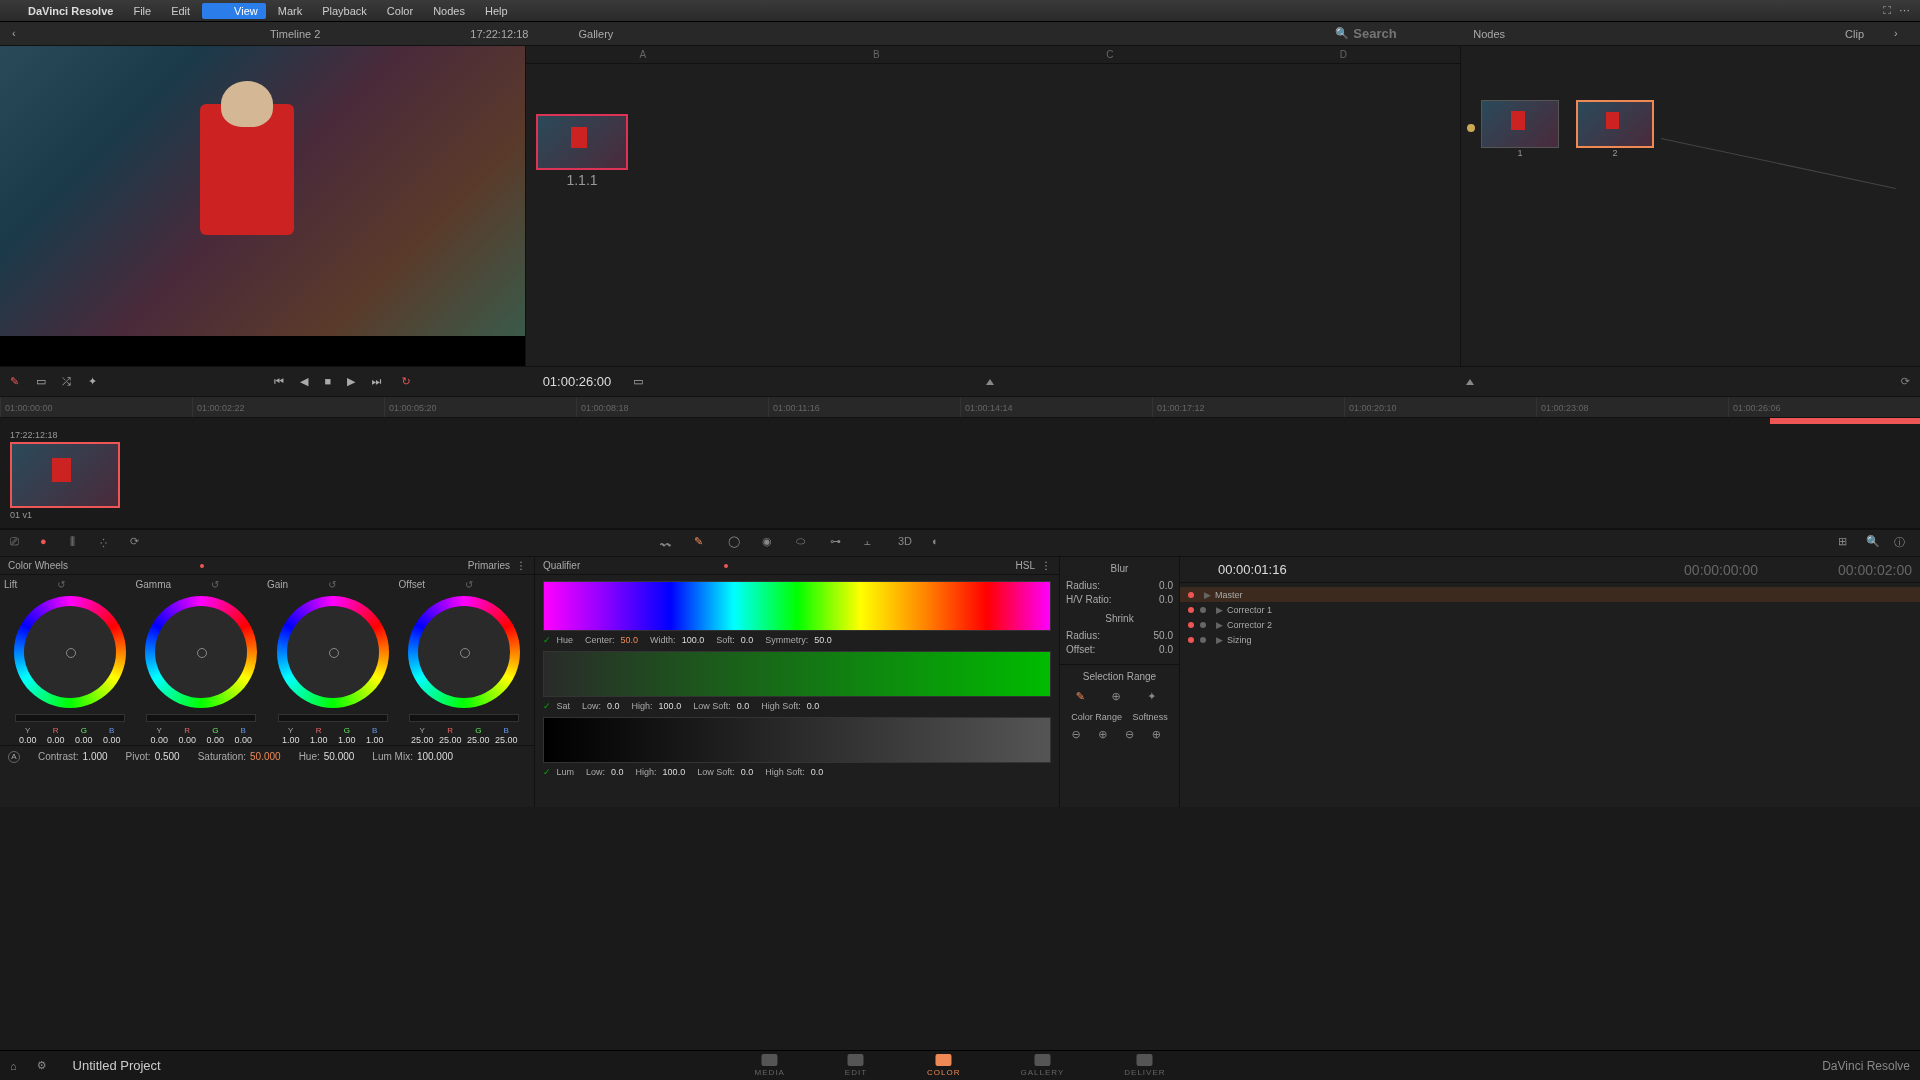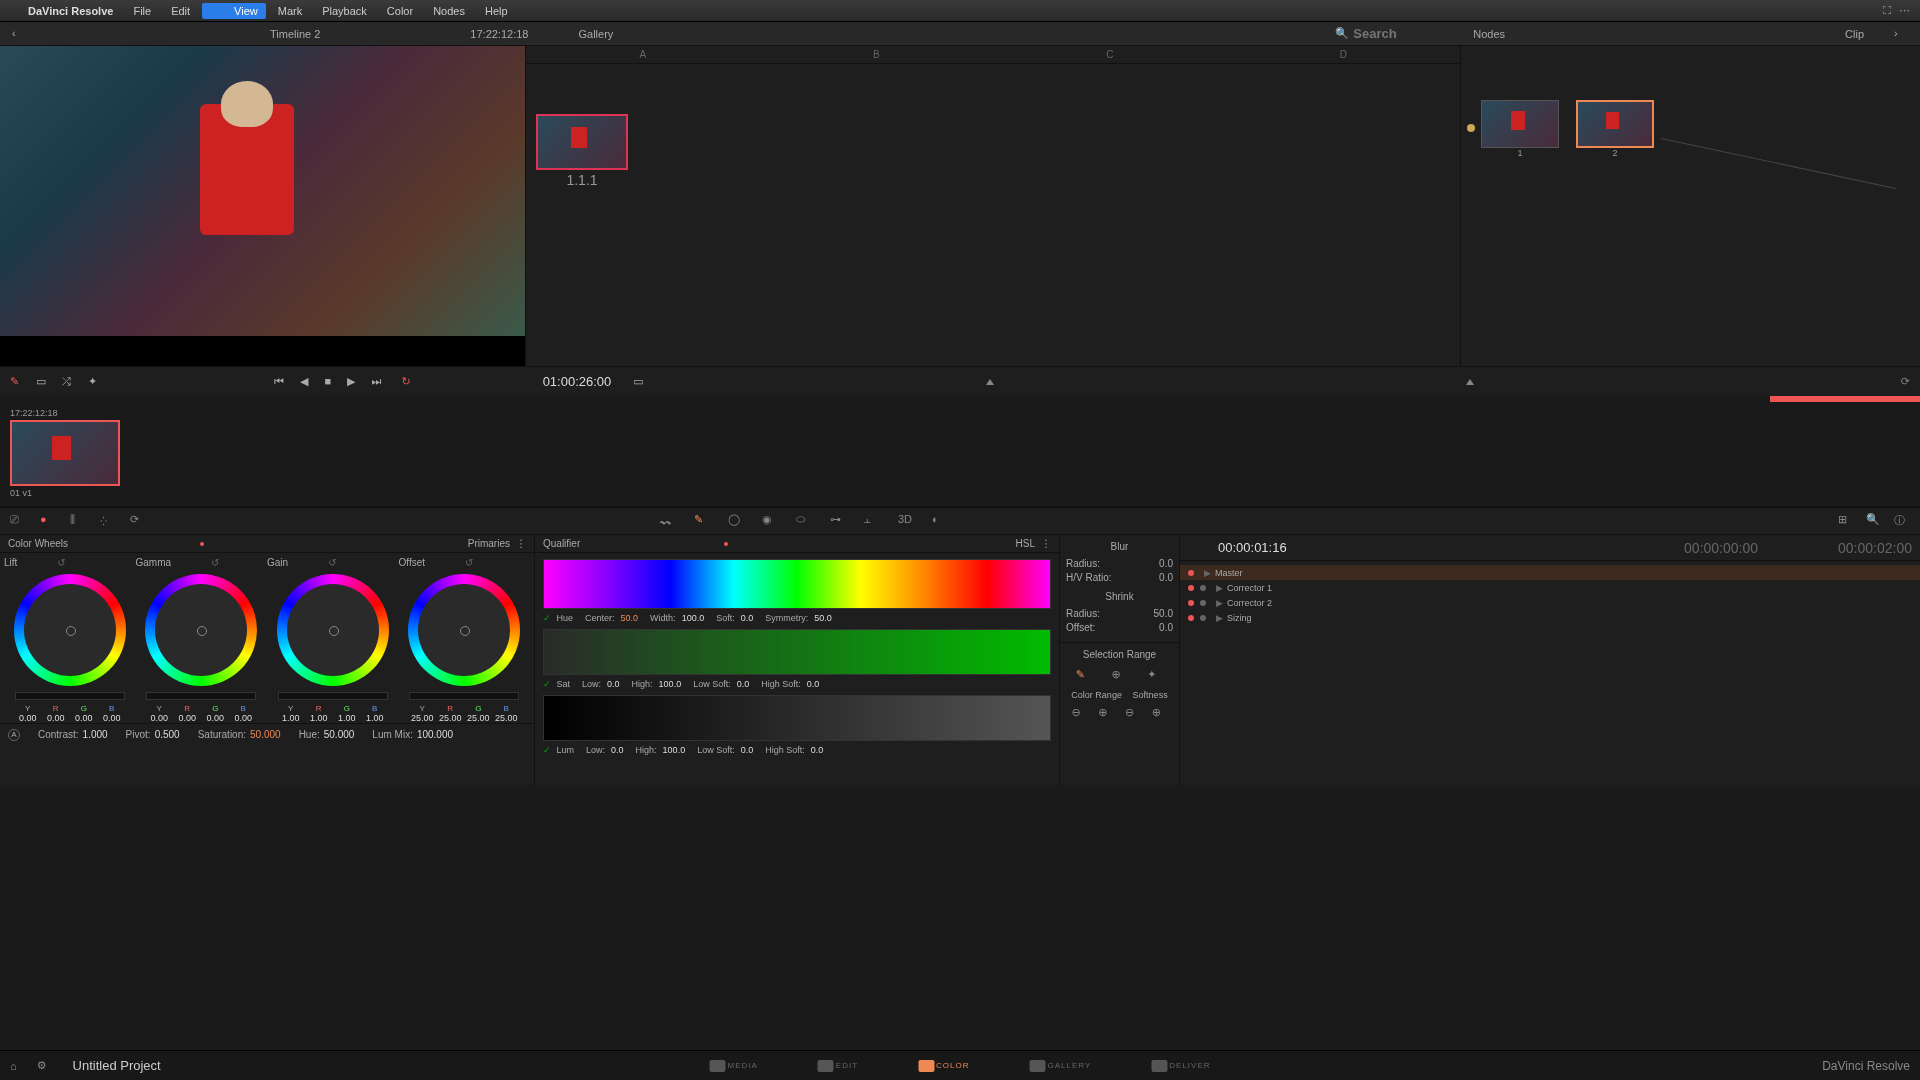--- a/index.html
+++ b/index.html
@@ -128,21 +128,21 @@
 .kf-track .kf-dot { width: 6px; height: 6px; border-radius: 50%; background: #e55; margin-right: 6px; }
 .kf-track .kf-dot.gray { background: #666; }
 .kf-track .arrow { margin: 0 4px; color: #666; }
 .kf-track.master { background: rgba(180,90,30,.2); }
 
 .pagebar { position: absolute; bottom: 0; left: 0; right: 0; height: 30px; background: #181818; border-top: 1px solid #000; display: flex; align-items: center; padding: 0 10px; }
 .pagebar .home { color: #888; }
 .pagebar .gear { margin-left: 20px; color: #888; }
 .pagebar .project { margin-left: 26px; color: #ccc; font-size: 13px; }
 .pagebar .center-nav { position: absolute; left: 50%; transform: translateX(-50%); display: flex; gap: 60px; }
-.pagebar .nav-item { display: flex; flex-direction: row; align-items: center; gap: 2px; color: #666; font-size: 8px; letter-spacing: 1px; }
+.pagebar .nav-item { display: flex; flex-direction: column; align-items: center; gap: 2px; color: #666; font-size: 8px; letter-spacing: 1px; }
 .pagebar .nav-item.active { color: #e85; }
 .pagebar .nav-item .ic { width: 16px; height: 12px; background: #555; border-radius: 2px; }
 .pagebar .nav-item.active .ic { background: #e85; }
 .pagebar .brand { margin-left: auto; color: #888; font-size: 12px; }
 
 .triangle { width: 0; height: 0; border-left: 4px solid transparent; border-right: 4px solid transparent; border-bottom: 6px solid #888; display: inline-block; }
 </style>
 </head>
 <body>
 
@@ -222,20 +222,32 @@
     <span class="loop">↻</span>
   </div>
   <span class="timecode">01:00:26:00</span>
   <span style="margin-left:10px">▭</span>
   <span class="triangle" style="margin-left:330px"></span>
   <span class="triangle" style="margin-left:460px"></span>
   <span style="margin-left:auto; color:#888">⟳</span>
 </div>
 
 <div class="ruler-wrap">
+  <div class="ruler">
+    <div class="tick">01:00:00:00</div>
+    <div class="tick">01:00:02:22</div>
+    <div class="tick">01:00:05:20</div>
+    <div class="tick">01:00:08:18</div>
+    <div class="tick">01:00:11:16</div>
+    <div class="tick">01:00:14:14</div>
+    <div class="tick">01:00:17:12</div>
+    <div class="tick">01:00:20:10</div>
+    <div class="tick">01:00:23:08</div>
+    <div class="tick">01:00:26:06</div>
+  </div>
   <div class="track-bar">
     <div class="clip-bar"></div>
   </div>
 </div>
 
 <div class="thumbs-row">
   <div class="thumb-item">
     <div class="tc">17:22:12:18</div>
     <div class="img"></div>
     <div class="label">01  v1</div>

